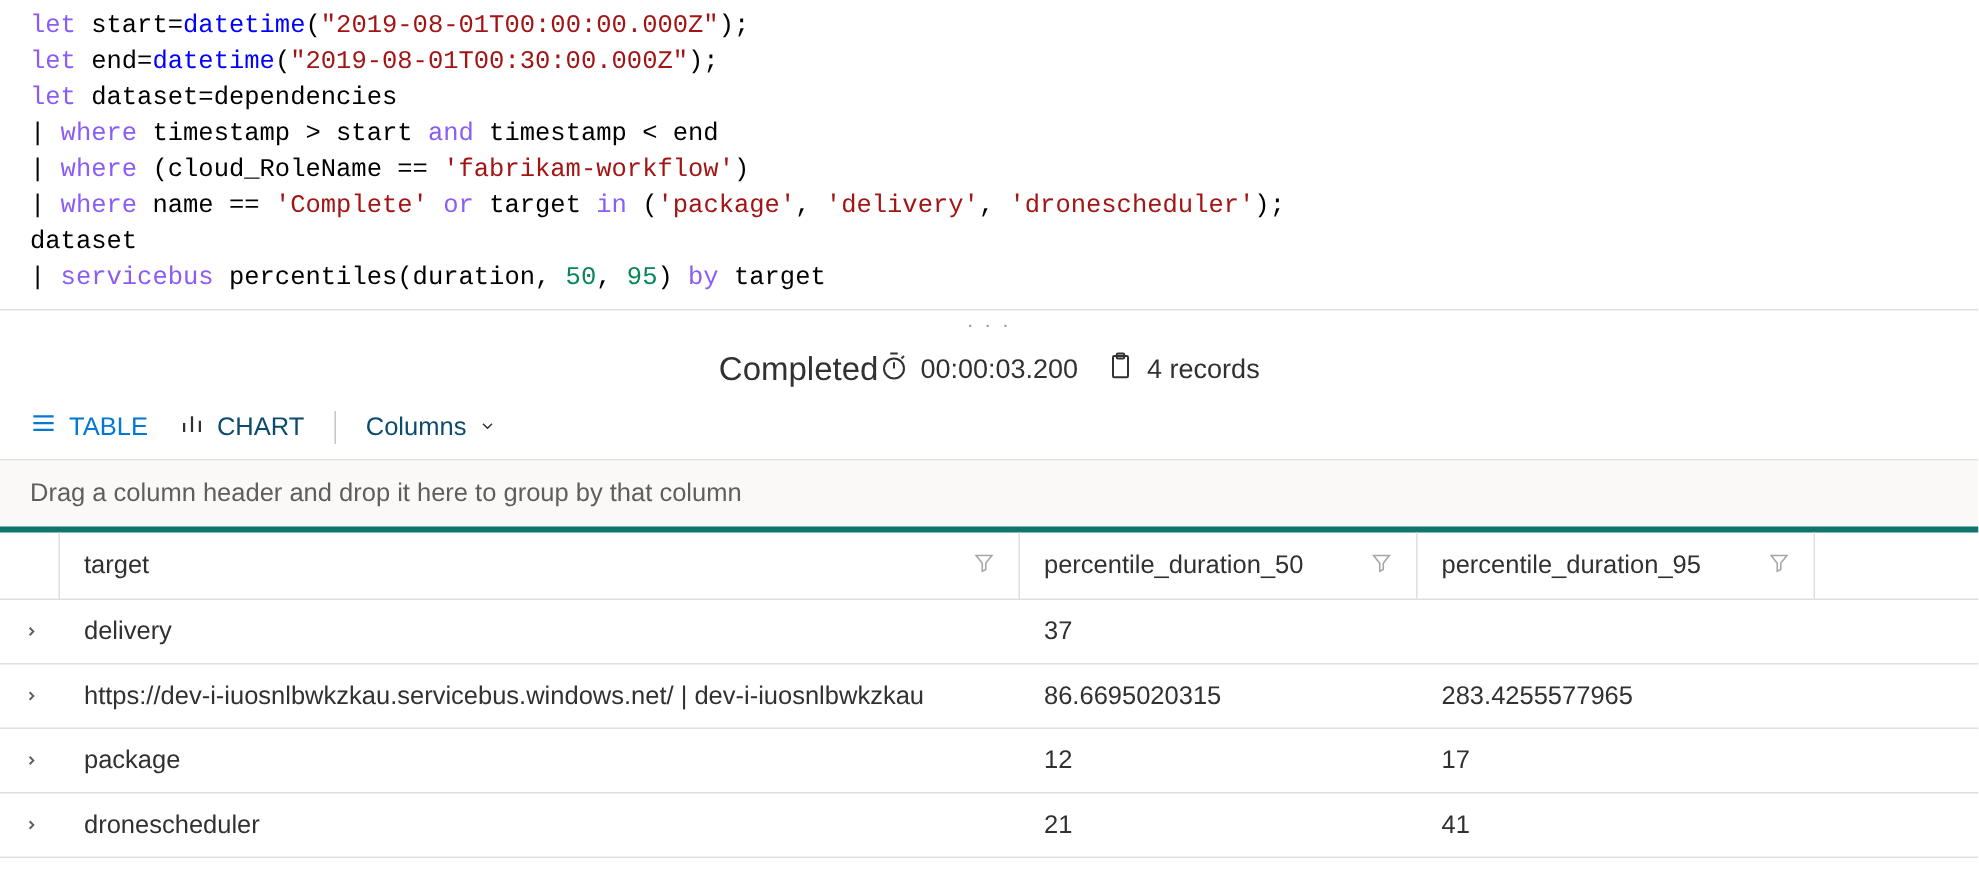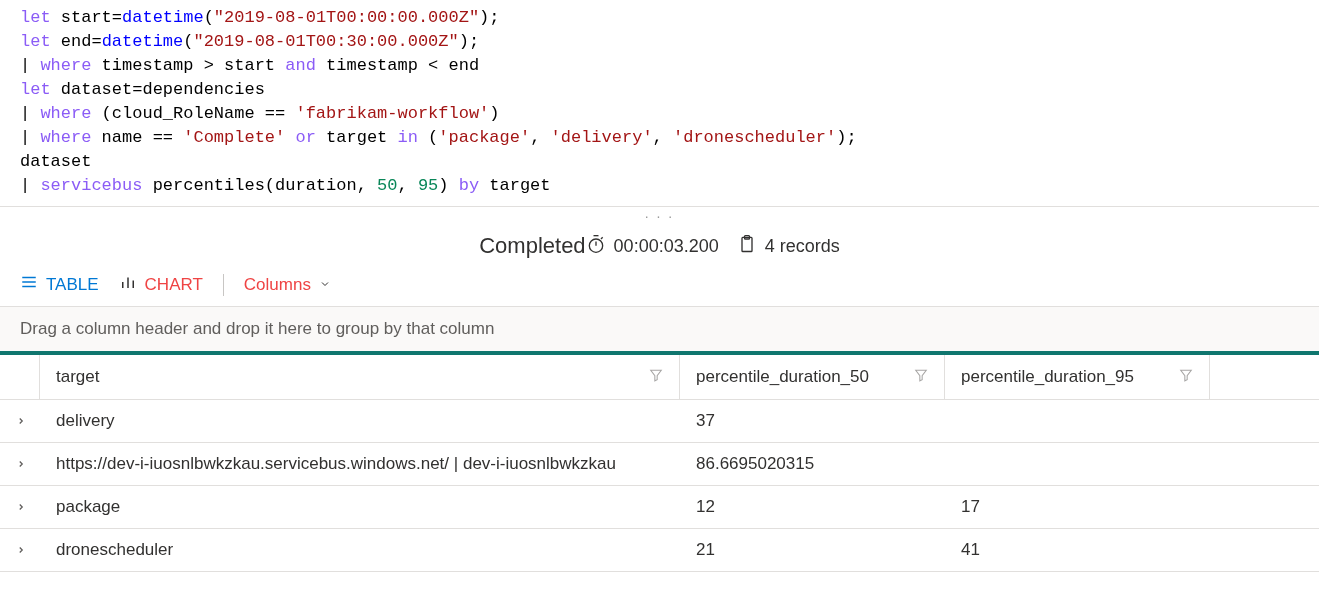--- a/index.html
+++ b/index.html
@@ -66,21 +66,21 @@
       padding: 4px 20px 10px 20px;
       gap: 20px;
       border-bottom: 1px solid #e1dfdd;
     }
     .tb-btn {
       display: flex;
       align-items: center;
       gap: 8px;
       font-size: 17px;
       cursor: pointer;
-      color: #ef4444;
+      color: #0c4a6e;
     }
     .tb-btn.active {
       color: #0078d4;
     }
     .tb-divider {
       width: 1px;
       height: 22px;
       background: #c8c6c4;
     }
     .group-hint {
@@ -137,22 +137,22 @@
       display: inline-block;
       vertical-align: middle;
     }
   </style>
 </head>
 <body>
 
 <div class="editor">
   <div class="line"><span class="kw-blue">let</span><span class="plain"> start=</span><span class="fn-teal">datetime</span><span class="plain">(</span><span class="str-red">"2019-08-01T00:00:00.000Z"</span><span class="plain">);</span></div>
   <div class="line"><span class="kw-blue">let</span><span class="plain"> end=</span><span class="fn-teal">datetime</span><span class="plain">(</span><span class="str-red">"2019-08-01T00:30:00.000Z"</span><span class="plain">);</span></div>
+  <div class="line"><span class="kw-blue">let</span><span class="plain"> dataset=dependencies</span></div>
   <div class="line"><span class="plain">| </span><span class="kw-blue">where</span><span class="plain"> timestamp &gt; start </span><span class="kw-blue">and</span><span class="plain"> timestamp &lt; end</span></div>
-  <div class="line"><span class="kw-blue">let</span><span class="plain"> dataset=dependencies</span></div>
   <div class="line"><span class="plain">| </span><span class="kw-blue">where</span><span class="plain"> (cloud_RoleName == </span><span class="str-red">'fabrikam-workflow'</span><span class="plain">)</span></div>
   <div class="line"><span class="plain">| </span><span class="kw-blue">where</span><span class="plain"> name == </span><span class="str-red">'Complete'</span><span class="plain"> </span><span class="kw-blue">or</span><span class="plain"> target </span><span class="kw-blue">in</span><span class="plain"> (</span><span class="str-red">'package'</span><span class="plain">, </span><span class="str-red">'delivery'</span><span class="plain">, </span><span class="str-red">'dronescheduler'</span><span class="plain">);</span></div>
   <div class="line"><span class="plain">dataset</span></div>
   <div class="line"><span class="plain">| </span><span class="kw-blue">servicebus</span><span class="plain"> percentiles(duration, </span><span class="num-green">50</span><span class="plain">, </span><span class="num-green">95</span><span class="plain">) </span><span class="kw-blue">by</span><span class="plain"> target</span></div>
 </div>
 
 <div class="ellipsis-drag">. . .</div>
 
 <div class="status-bar">
   <div class="status-left">Completed</div>
@@ -254,20 +254,21 @@
         <div class="td col-target">delivery</div>
         <div class="td col-p50">37</div>
         <div class="td col-rest"></div>
       </div>
       <div class="tr">
         <div class="td col-expand"><svg width="10" height="10" viewBox="0 0 24 24" fill="none" stroke="#605e5c" stroke-width="3">
             <polyline points="9 6 15 12 9 18"></polyline>
           </svg></div>
         <div class="td col-target">https://dev-i-iuosnlbwkzkau.servicebus.windows.net/ | dev-i-iuosnlbwkzkau</div>
         <div class="td col-p50">86.6695020315</div>
+        <div class="td col-p95">283.4255577965</div>
         <div class="td col-rest"></div>
       </div>
       <div class="tr">
         <div class="td col-expand"><svg width="10" height="10" viewBox="0 0 24 24" fill="none" stroke="#605e5c" stroke-width="3">
             <polyline points="9 6 15 12 9 18"></polyline>
           </svg></div>
         <div class="td col-target">package</div>
         <div class="td col-p50">12</div>
         <div class="td col-p95">17</div>
         <div class="td col-rest"></div>

